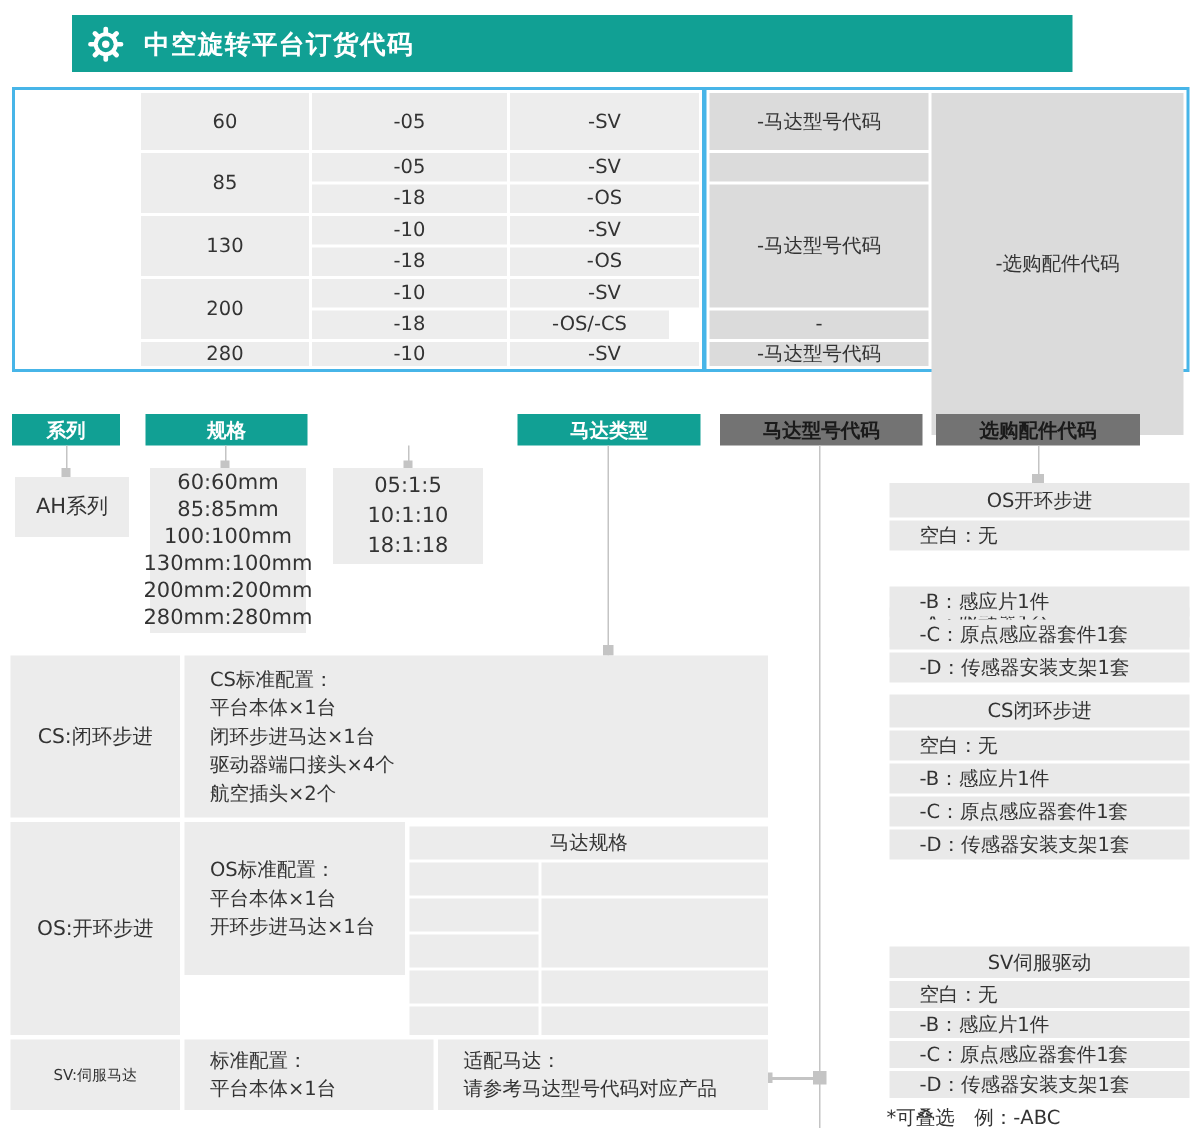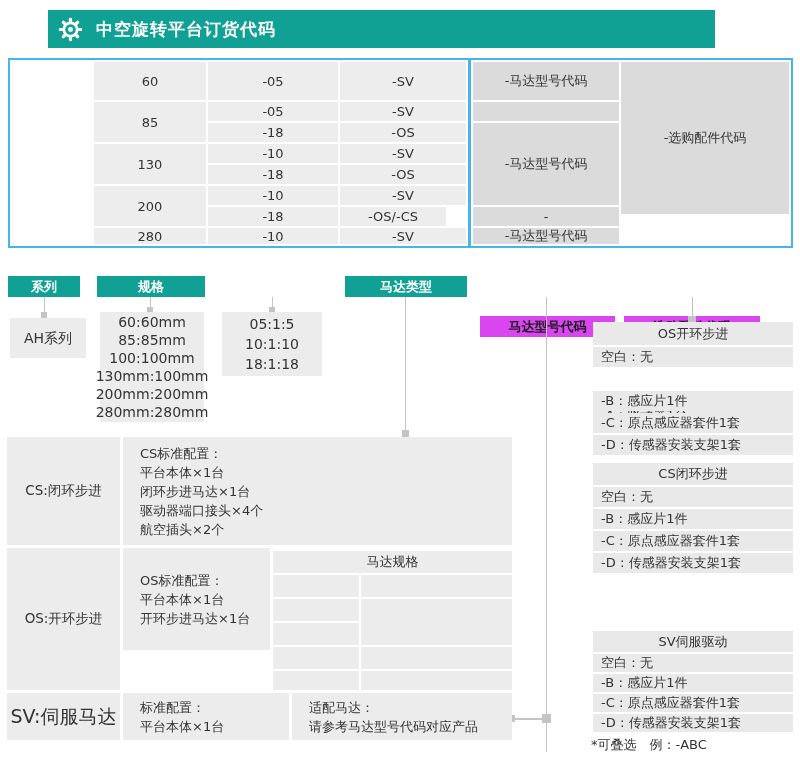--- a/index.html
+++ b/index.html
@@ -10,34 +10,34 @@
   .titlebar .ttl{font-size:17px;font-weight:bold;letter-spacing:1px;margin-left:12px;}
   .gear{margin-left:9px;display:flex;align-items:center;}
   .tbl{position:absolute;left:8px;top:58px;width:781px;height:186px;border:2px solid #47b5e8;background:#fff;}
   .cell{position:absolute;display:flex;align-items:center;justify-content:center;
         font-size:13px;background:#ededed;}
   .cell.mid{background:#dbdbdb;}
   .bluesep{position:absolute;background:#47b5e8;}
   .bar{position:absolute;height:21px;display:flex;align-items:center;justify-content:center;
        font-size:13px;font-weight:bold;}
   .bar.teal{background:#11a094;color:#fff;}
-  .bar.gray{background:#d946ef;color:#1a1a1a;margin-top:40px;}
+  .bar.gray{background:#737373;color:#1a1a1a;}
   .vline{position:absolute;width:1px;background:#c4c4c4;}
   .hline{position:absolute;height:2px;background:#c4c4c4;}
   .node{position:absolute;background:#c4c4c4;}
   .box{position:absolute;background:#ececec;display:flex;flex-direction:column;
        align-items:center;justify-content:center;font-size:14px;}
   .box .bl{line-height:18px;}
   .gcell{position:absolute;background:#ececec;font-size:13px;display:flex;
          align-items:center;justify-content:center;}
   .cfg{position:absolute;background:#ececec;font-size:13px;display:flex;flex-direction:column;
        justify-content:center;padding-left:17px;box-sizing:border-box;}
   .cfg .cl{line-height:19px;}
   .prow{position:absolute;left:593px;width:200px;background:#e9e9e9;font-size:13px;
-        display:flex;align-items:center;padding-left:8px;box-sizing:border-box;}
+        display:flex;align-items:center;padding-left:20px;box-sizing:border-box;}
   .prow.head{justify-content:center;padding-left:0;}
   .prow.tall{flex-direction:column;align-items:flex-start;justify-content:center;}
   .prow .il2{padding-left:19px;}
   .footnote{position:absolute;left:591px;top:736px;font-size:13px;color:#333;}
 </style>
 </head>
 <body>
 
 <div class="page">
 
@@ -85,21 +85,21 @@
     <div class="cell" style="left:330px;top:168px;width:126px;height:16px;">-SV</div>
 
     <div class="bluesep" style="left:458px;top:0;width:3px;height:186px;"></div>
 
     <div class="cell mid" style="left:463px;top:2px;width:146px;height:38px;">-马达型号代码</div>
     <div class="cell mid" style="left:463px;top:42px;width:146px;height:19px;"></div>
     <div class="cell mid" style="left:463px;top:63px;width:146px;height:82px;">-马达型号代码</div>
     <div class="cell mid" style="left:463px;top:147px;width:146px;height:19px;">-</div>
     <div class="cell mid" style="left:463px;top:168px;width:146px;height:16px;">-马达型号代码</div>
 
-    <div class="cell mid" style="left:611px;top:2px;width:168px;height:152px;">-选购配件代码</div>
+    <div class="cell mid" style="left:611px;top:2px;width:168px;height:228px;">-选购配件代码</div>
   </div>
 
   <div class="bar teal" style="left:8px;top:276px;width:72px;">系列</div>
   <div class="bar teal" style="left:97px;top:276px;width:108px;">规格</div>
   <div class="bar teal" style="left:345px;top:276px;width:122px;">马达类型</div>
   <div class="bar gray" style="left:480px;top:276px;width:135px;">马达型号代码</div>
   <div class="bar gray" style="left:624px;top:276px;width:136px;">选购配件代码</div>
 
   <div class="vline" style="left:44px;top:297px;height:20px;"></div>
   <div class="node" style="left:41px;top:312px;width:6px;height:6px;"></div>
@@ -153,21 +153,21 @@
   <div class="gcell" style="left:273px;top:575px;width:86px;height:22px;"></div>
   <div class="gcell" style="left:273px;top:599px;width:86px;height:22px;"></div>
   <div class="gcell" style="left:273px;top:623px;width:86px;height:22px;"></div>
   <div class="gcell" style="left:273px;top:647px;width:86px;height:22px;"></div>
   <div class="gcell" style="left:273px;top:671px;width:86px;height:19px;"></div>
   <div class="gcell" style="left:361px;top:575px;width:151px;height:22px;"></div>
   <div class="gcell" style="left:361px;top:599px;width:151px;height:46px;"></div>
   <div class="gcell" style="left:361px;top:647px;width:151px;height:22px;"></div>
   <div class="gcell" style="left:361px;top:671px;width:151px;height:19px;"></div>
 
-  <div class="gcell" style="left:7px;top:693px;width:113px;height:47px;font-size:19px;">SV:伺服马达</div>
+  <div class="gcell" style="left:7px;top:693px;width:113px;height:47px;font-size:10px;">SV:伺服马达</div>
   <div class="cfg" style="left:123px;top:693px;width:166px;height:47px;">
     <div class="cl">标准配置：</div>
     <div class="cl">平台本体×1台</div>
   </div>
   <div class="cfg" style="left:292px;top:693px;width:220px;height:47px;">
     <div class="cl">适配马达：</div>
     <div class="cl">请参考马达型号代码对应产品</div>
   </div>
 
   <div class="prow head" style="top:322px;height:23px;">OS开环步进</div>

